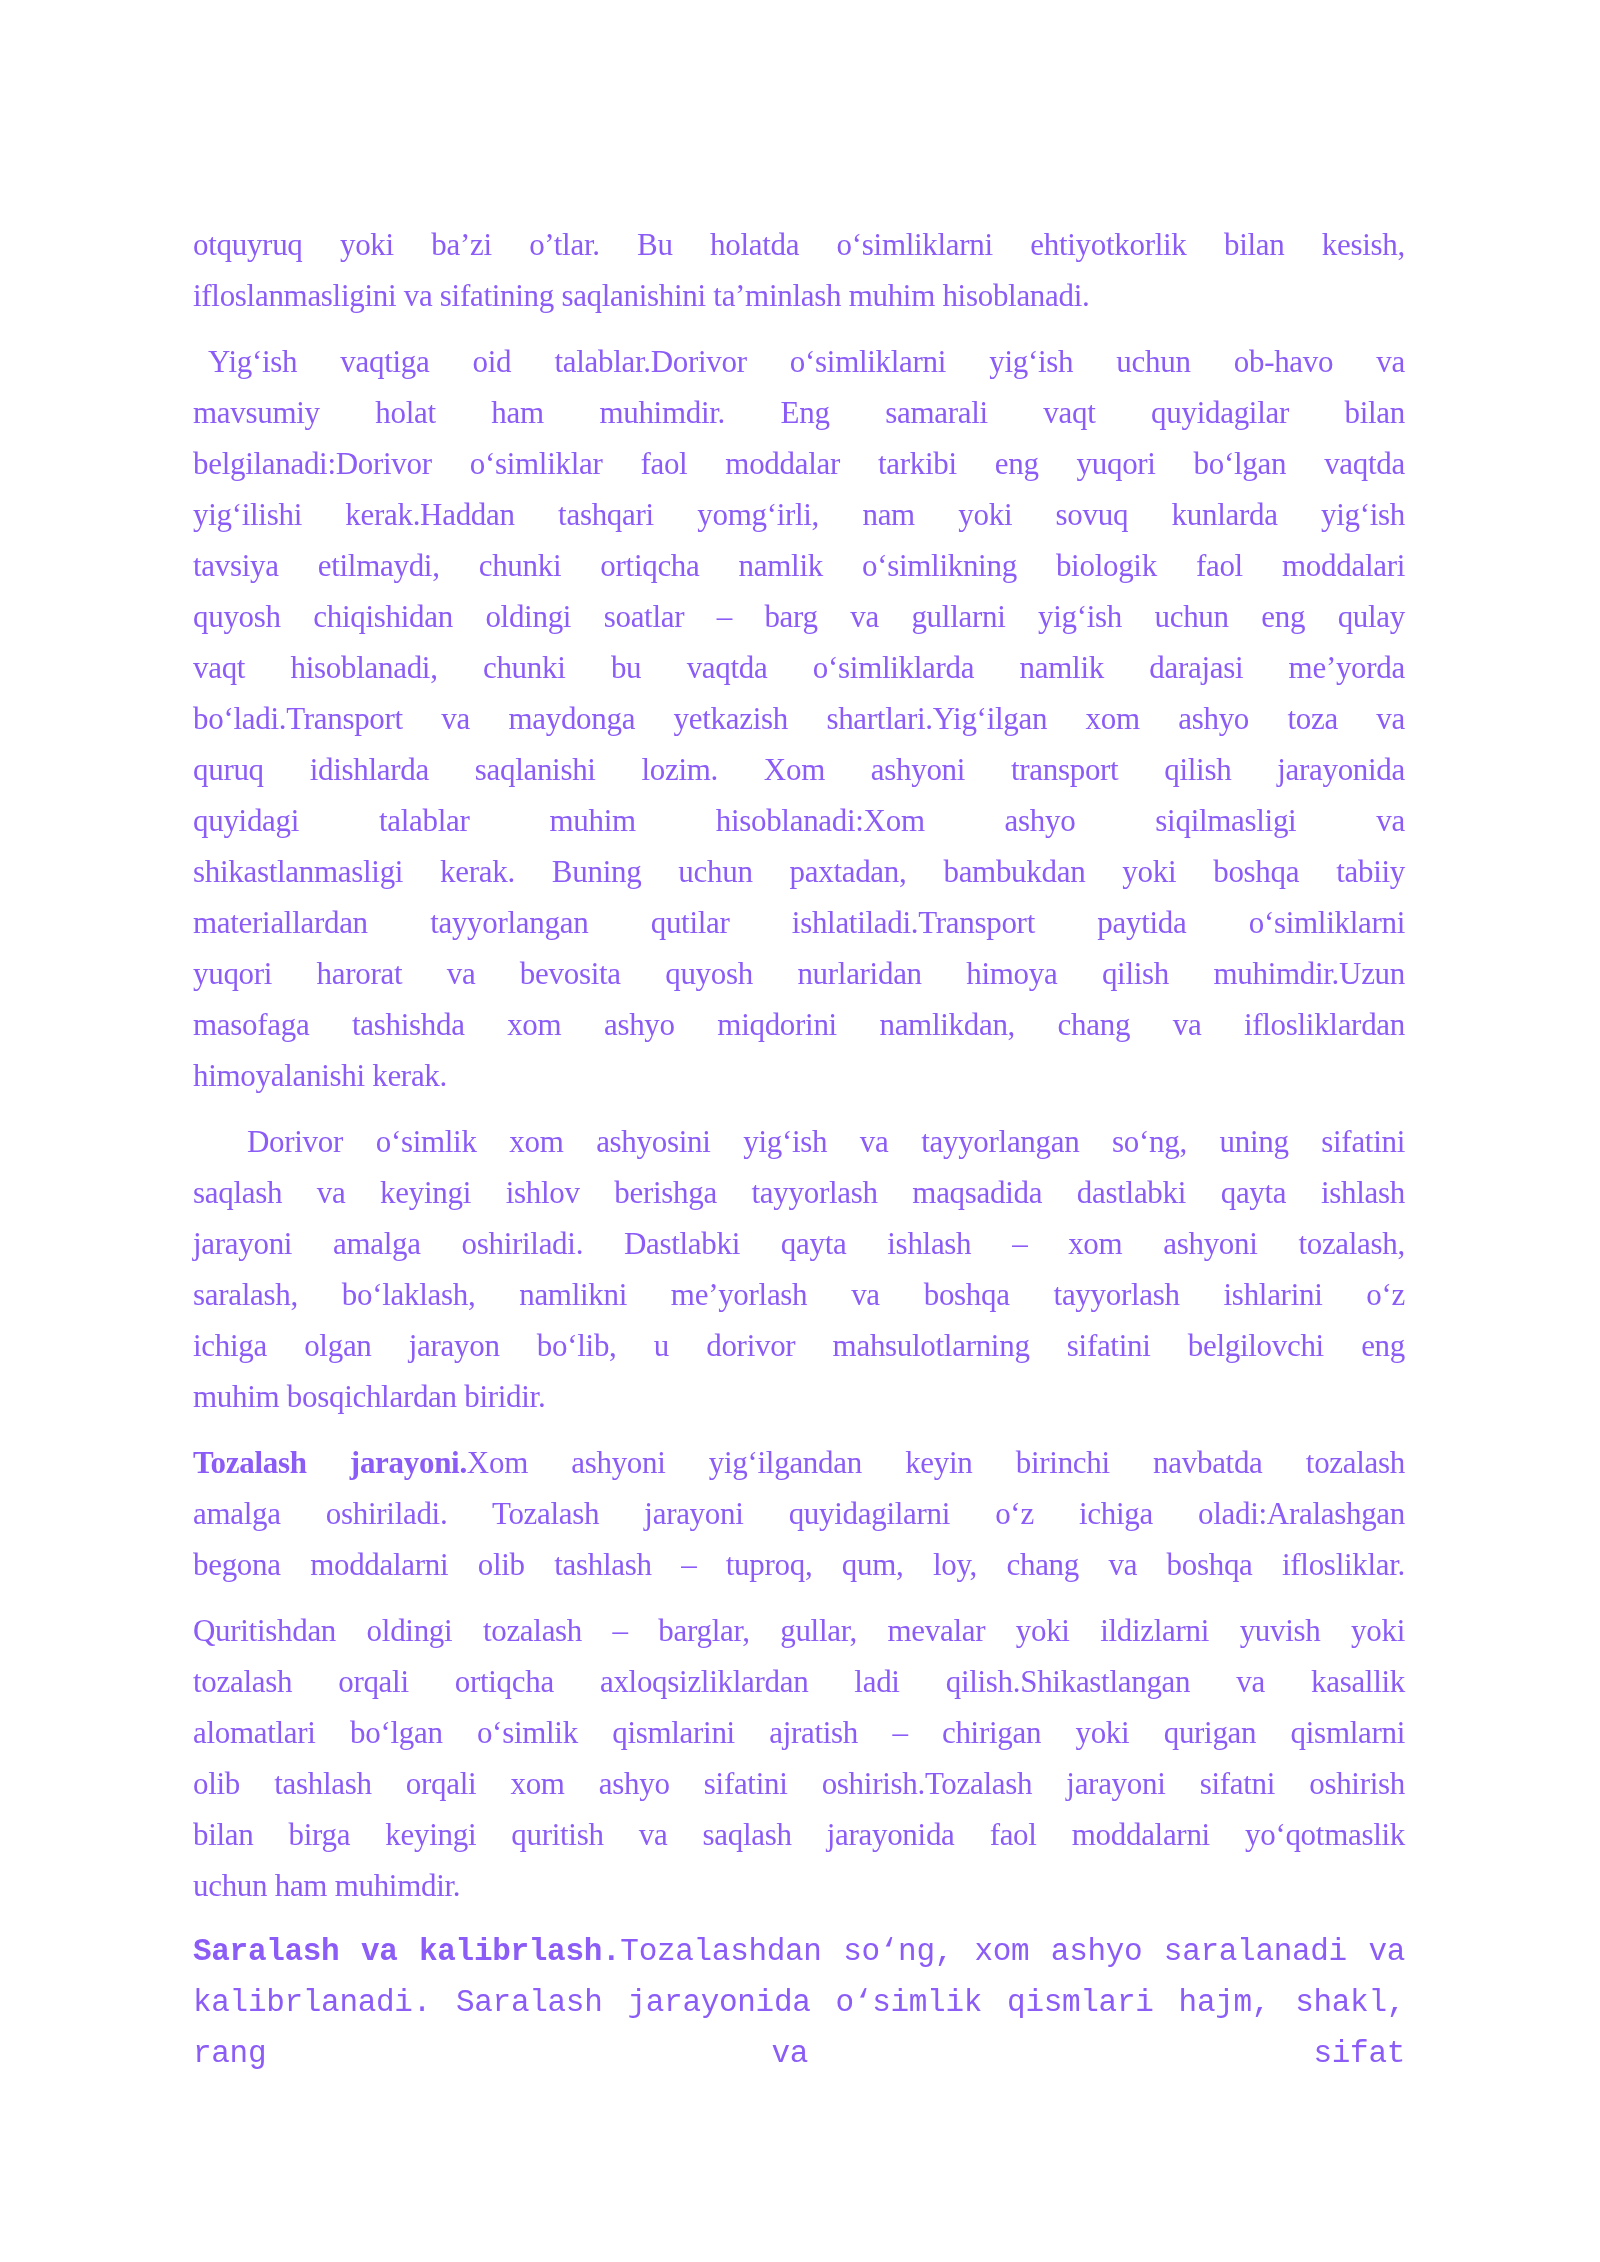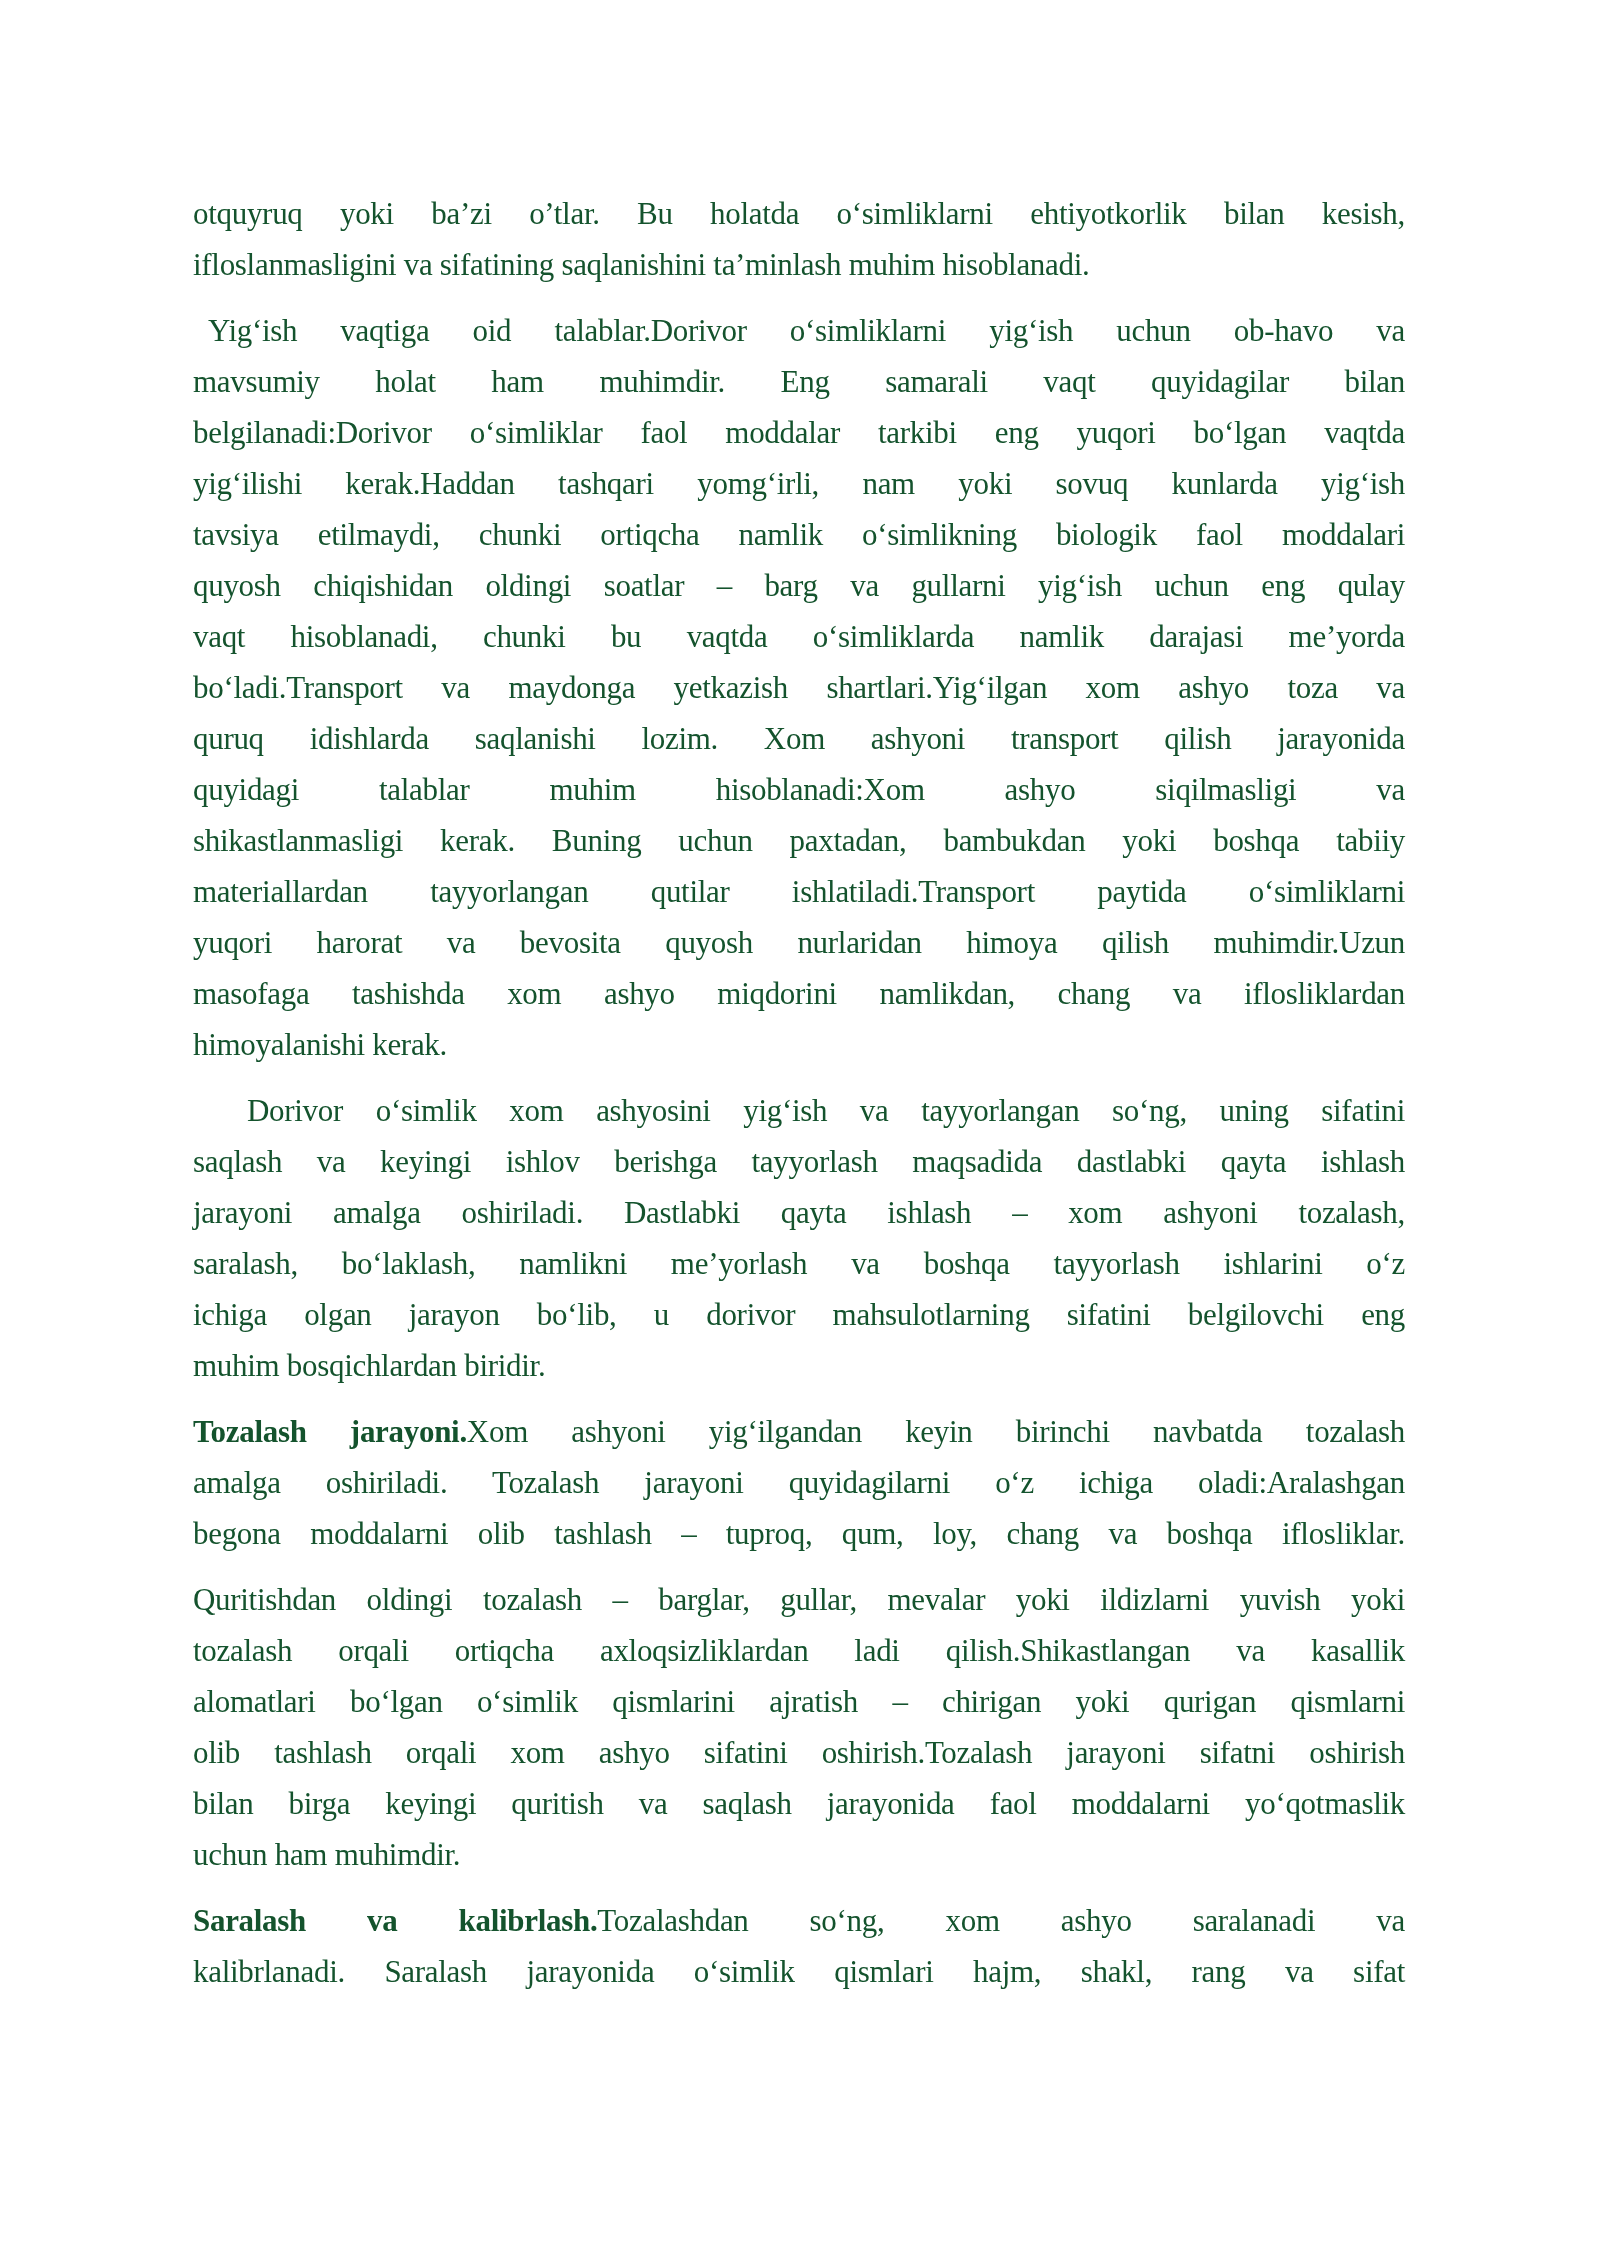--- a/index.html
+++ b/index.html
@@ -27,40 +27,41 @@
     font-size: 31px;
     line-height: 51px;
     letter-spacing: -0.3px;
     color: #121212;
   }
   .paragraph {
     margin: 0 0 15px 0;
   }
   .paragraph:last-child {
     margin-bottom: 0;
+    font-family: Liberation Mono, monospace;
   }
   .line {
     text-align: justify;
     text-align-last: justify;
     -moz-text-align-last: justify;
   }
   .line.last {
     text-align-last: left;
     -moz-text-align-last: left;
   }
   .line b {
     font-weight: bold;
     letter-spacing: -0.3px;
   }
 </style>
 </head>
 <body>
 
 <div class="page">
-  <div class="text-block" style="color: #14532d;">
+  <div class="text-block" style="color: #8b5cf6; margin-top: 31px;">
       <div class="paragraph">
         <div class="line">otquyruq yoki ba’zi o’tlar. Bu holatda o‘simliklarni ehtiyotkorlik bilan kesish,</div>
         <div class="line last">ifloslanmasligini va sifatining saqlanishini ta’minlash muhim hisoblanadi.</div>
       </div>
       <div class="paragraph">
         <div class="line" style="text-indent: 15px;">Yig‘ish vaqtiga oid talablar.Dorivor o‘simliklarni yig‘ish uchun ob-havo va</div>
         <div class="line">mavsumiy holat ham muhimdir. Eng samarali vaqt quyidagilar bilan</div>
         <div class="line">belgilanadi:Dorivor o‘simliklar faol moddalar tarkibi eng yuqori bo‘lgan vaqtda</div>
         <div class="line">yig‘ilishi kerak.Haddan tashqari yomg‘irli, nam yoki sovuq kunlarda yig‘ish</div>
         <div class="line">tavsiya etilmaydi, chunki ortiqcha namlik o‘simlikning biologik faol moddalari</div>

